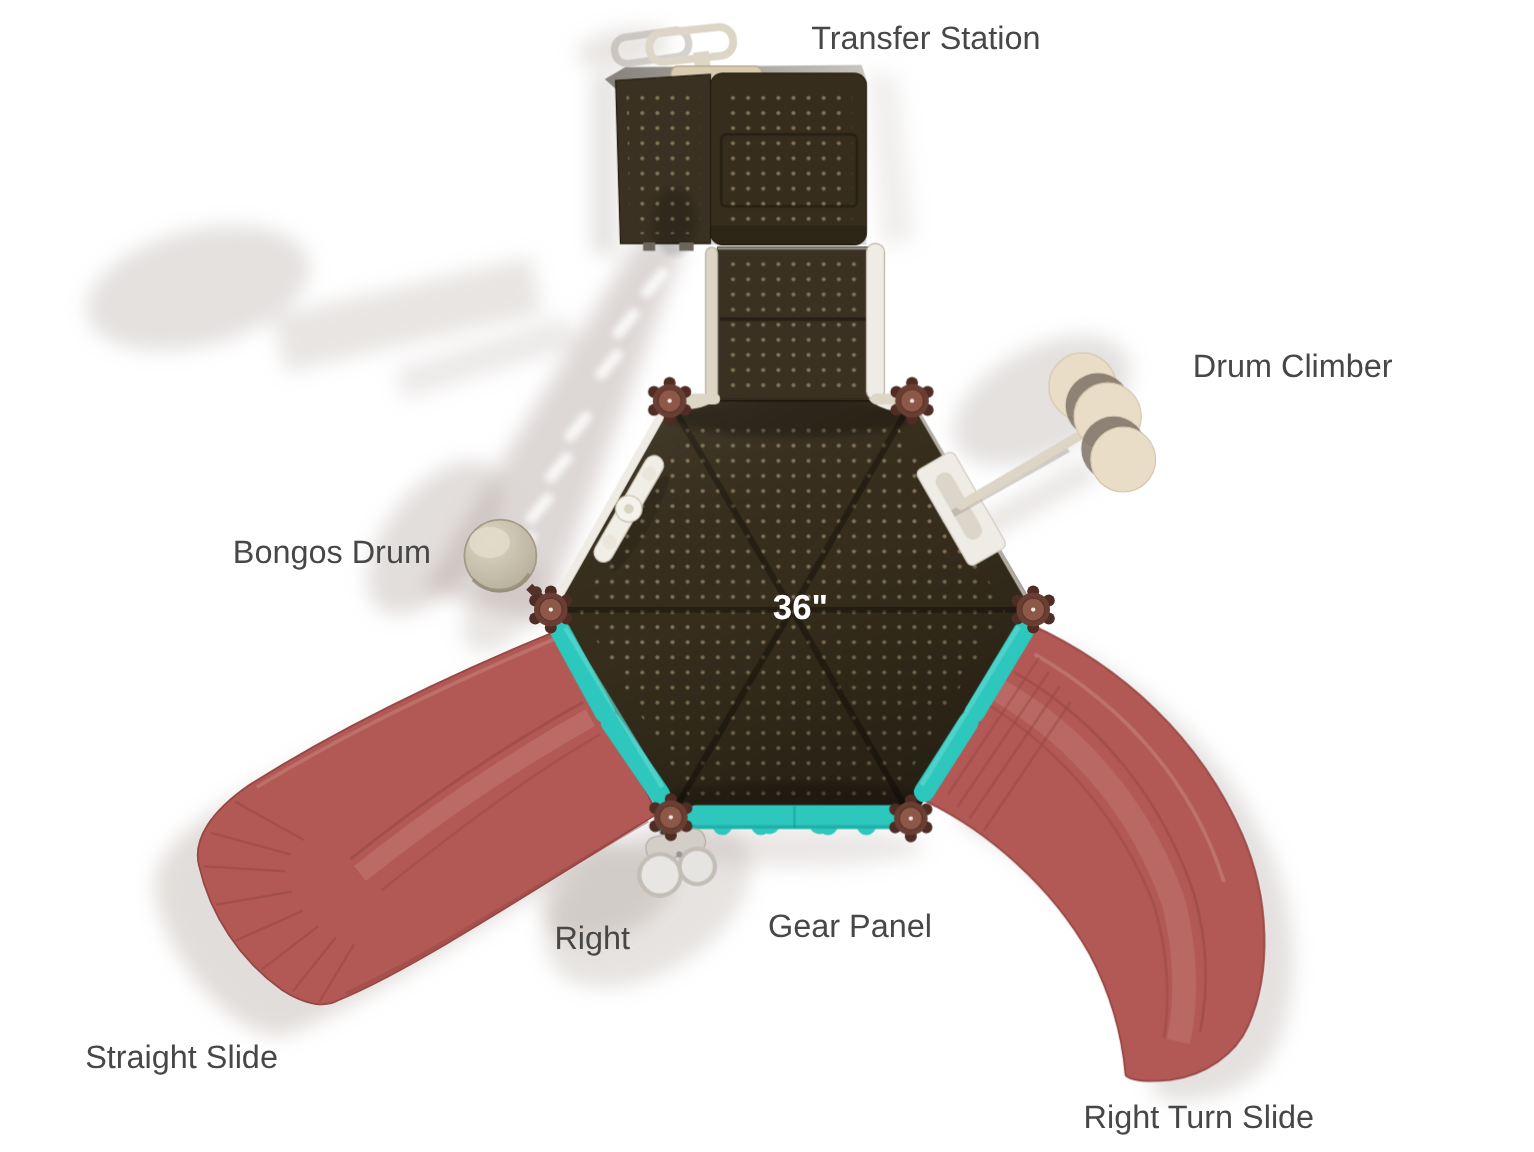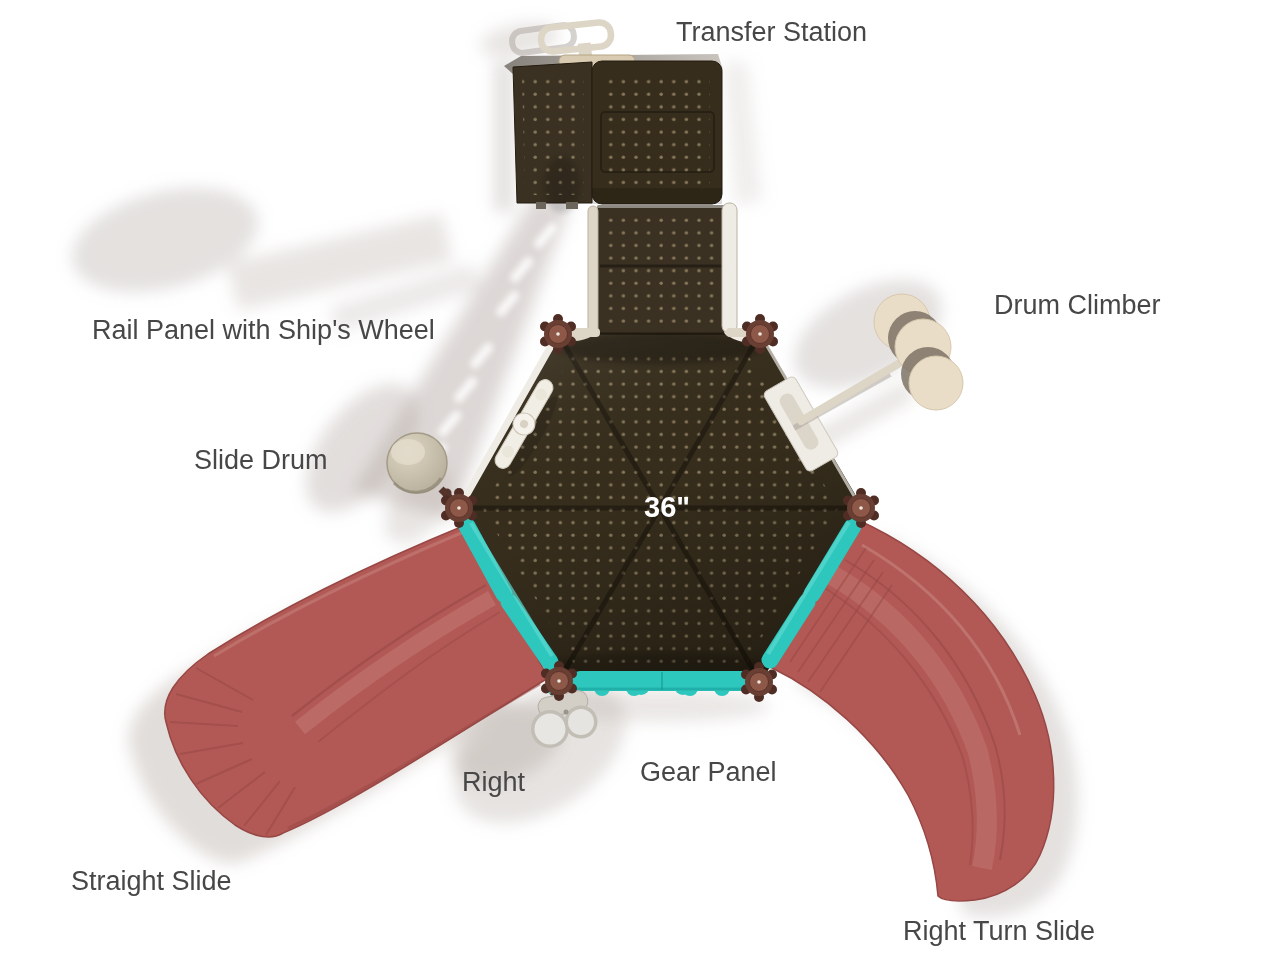--- a/index.html
+++ b/index.html
@@ -309,21 +309,20 @@
           </g>
       <circle r="14" style="fill:var(--c-post_ring,#6a3f33)"></circle>
           <circle r="9.5" style="fill:var(--c-post_cap,#8e5849)" stroke="#5d342b"></circle>
           <circle r="1.8" fill="#efe8e0"></circle>
     </g>
   </g>
 </svg>
 
 <div class="label" style="left:676px;top:17px">Transfer Station</div>
 <div class="label" style="left:994px;top:290px">Drum Climber</div>
-<div class="label" style="left:92px;top:315px">Rail Panel with Ship's Wheel</div>
-<div class="label" style="left:194px;top:445px">Slide Drum</div>
+<div class="label" style="left:194px;top:445px">Bongos Drum</div>
 <div class="label" style="left:462px;top:767px">Right</div>
 <div class="label" style="left:640px;top:757px">Gear Panel</div>
 <div class="label" style="left:903px;top:916px">Right Turn Slide</div>
 <div class="label" style="left:71px;top:866px">Straight Slide</div>
 <div class="size-label">36"</div>
 
 </div>
 
 </body></html>

